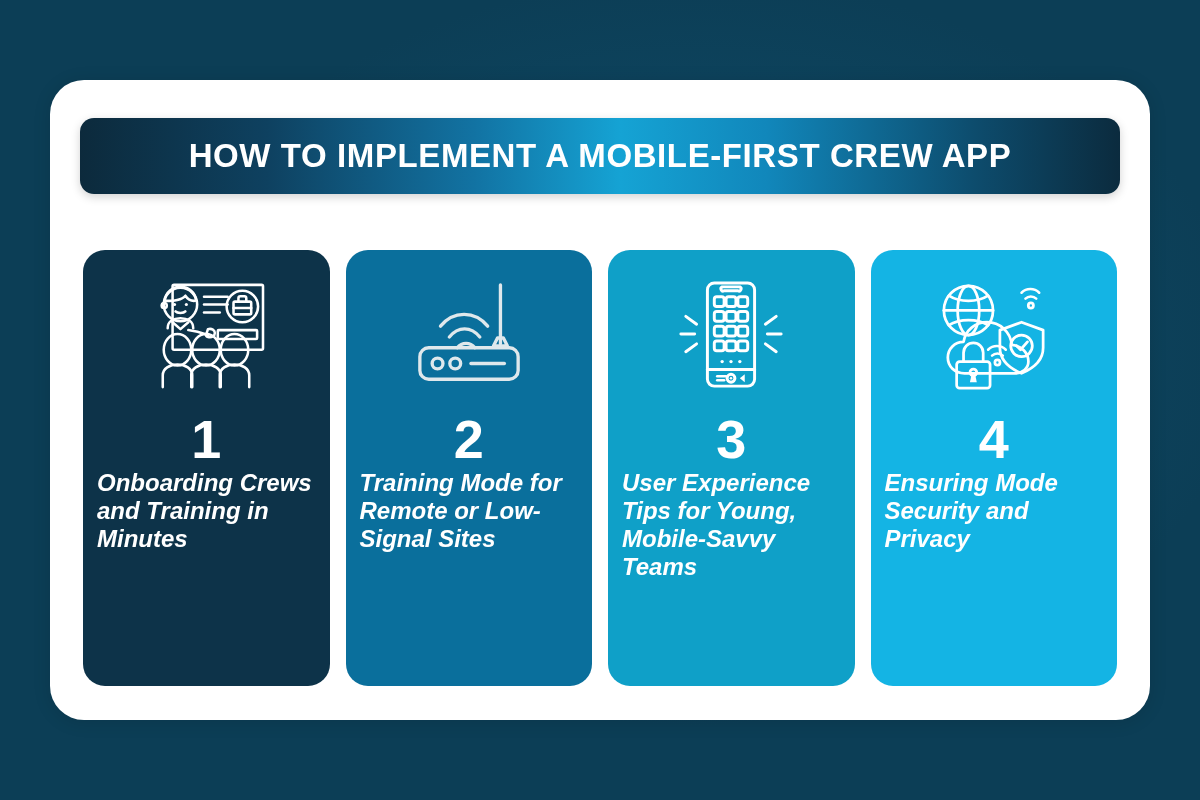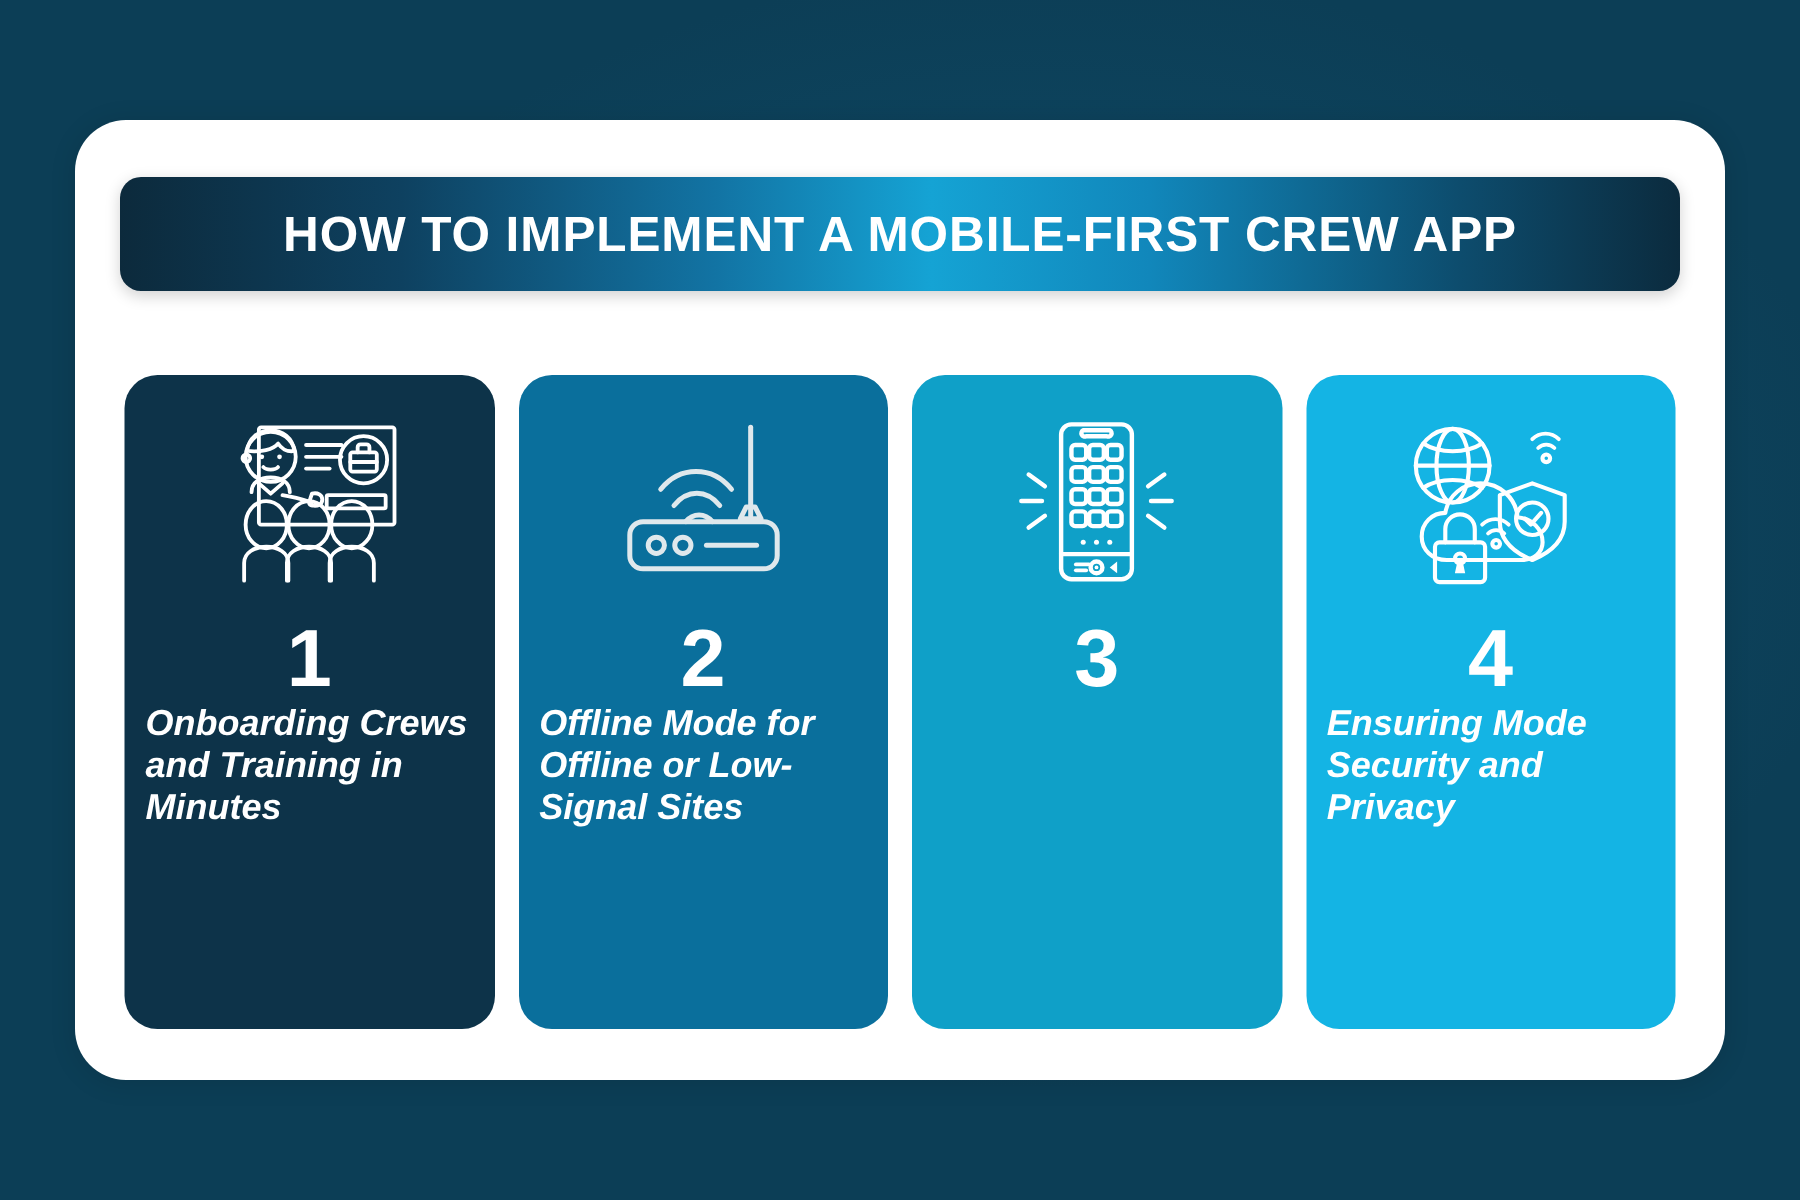--- a/index.html
+++ b/index.html
@@ -198,21 +198,21 @@
 
           <rect x="14" y="70" width="100" height="32" rx="9"></rect>
 
           <circle cx="32" cy="86" r="5.5"></circle>
           <circle cx="50" cy="86" r="5.5"></circle>
 
           <line x1="66" y1="86" x2="100" y2="86"></line>
         </svg>
       </div>
       <div class="card-number">2</div>
-      <div class="card-caption">Offline Mode for Offline or Low-Signal Sites</div>
+      <div class="card-caption">Training Mode for Remote or Low-Signal Sites</div>
     </div>
 
     <div class="card" style="background-color: rgb(15, 160, 200);">
       <div class="card-icon">
         <svg viewBox="0 0 128 116" fill="none" stroke="#ffffff" stroke-width="3" stroke-linecap="round" stroke-linejoin="round">
 
           <rect x="40" y="4" width="48" height="105" rx="7"></rect>
 
           <path d="M55 8h18a2 2 0 0 1-2 4h-14a2 2 0 0 1-2-4z"></path>
 
@@ -243,20 +243,21 @@
           <line x1="18" y1="38" x2="29" y2="46"></line>
           <line x1="13" y1="56" x2="27" y2="56"></line>
           <line x1="18" y1="74" x2="29" y2="66"></line>
 
           <line x1="110" y1="38" x2="99" y2="46"></line>
           <line x1="115" y1="56" x2="101" y2="56"></line>
           <line x1="110" y1="74" x2="99" y2="66"></line>
         </svg>
       </div>
       <div class="card-number">3</div>
+      <div class="card-caption">User Experience Tips for Young, Mobile-Savvy Teams</div>
     </div>
 
     <div class="card" style="background-color: rgb(20, 180, 228);">
       <div class="card-icon">
         <svg viewBox="0 0 128 116" fill="none" stroke="#ffffff" stroke-width="2.8" stroke-linecap="round" stroke-linejoin="round">
 
           <circle cx="38" cy="32" r="25"></circle>
           <ellipse cx="38" cy="32" rx="11" ry="25"></ellipse>
           <line x1="13" y1="32" x2="63" y2="32"></line>
           <path d="M18 17c11 7 29 7 40 0"></path>

